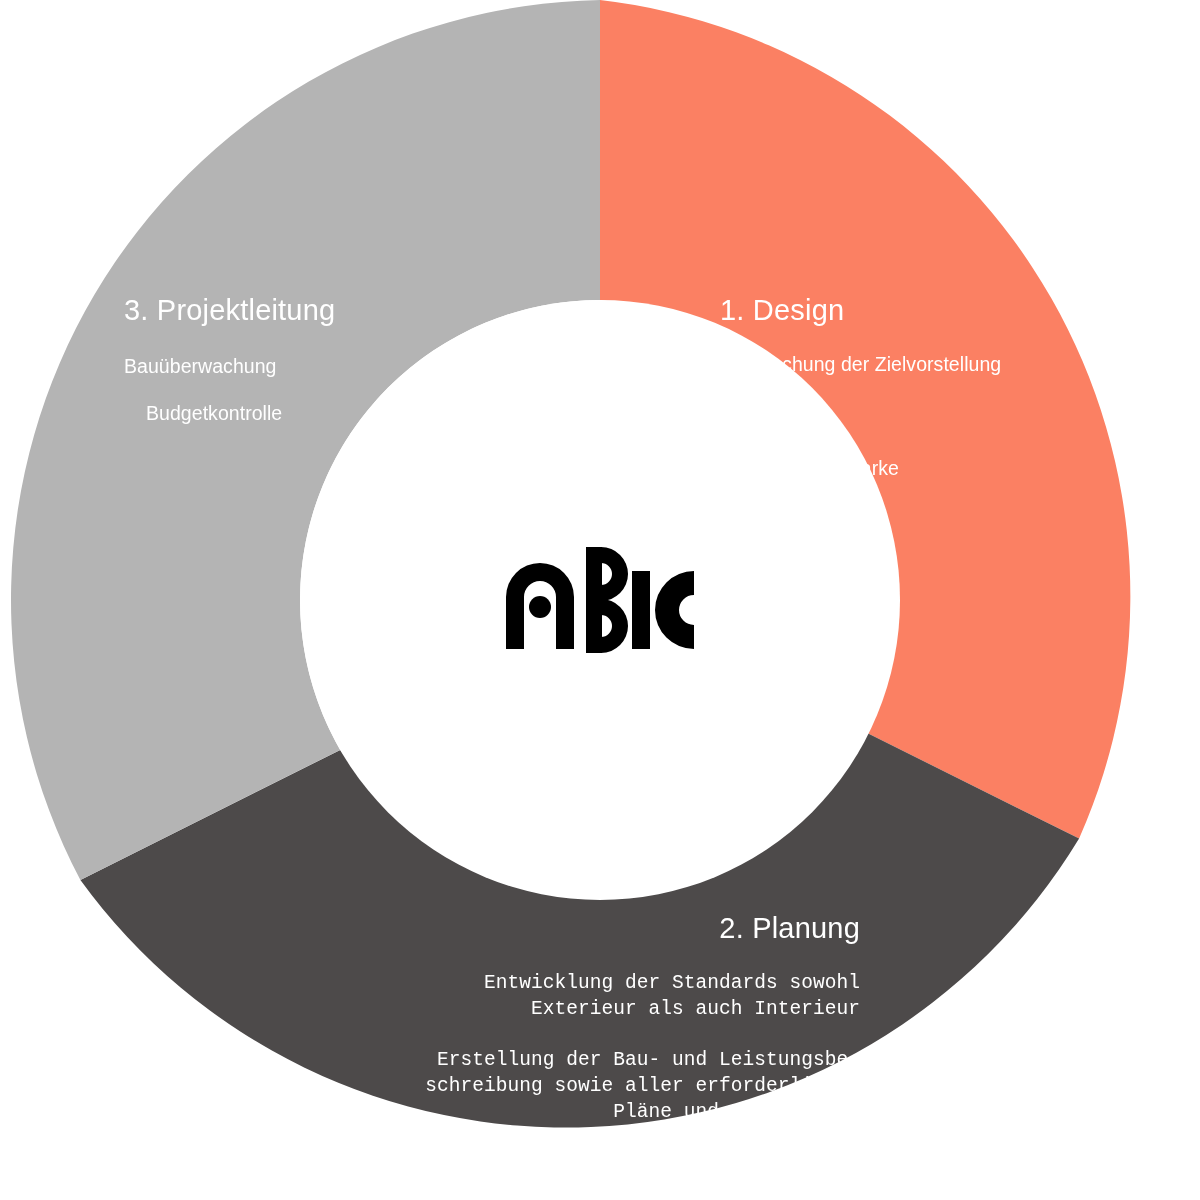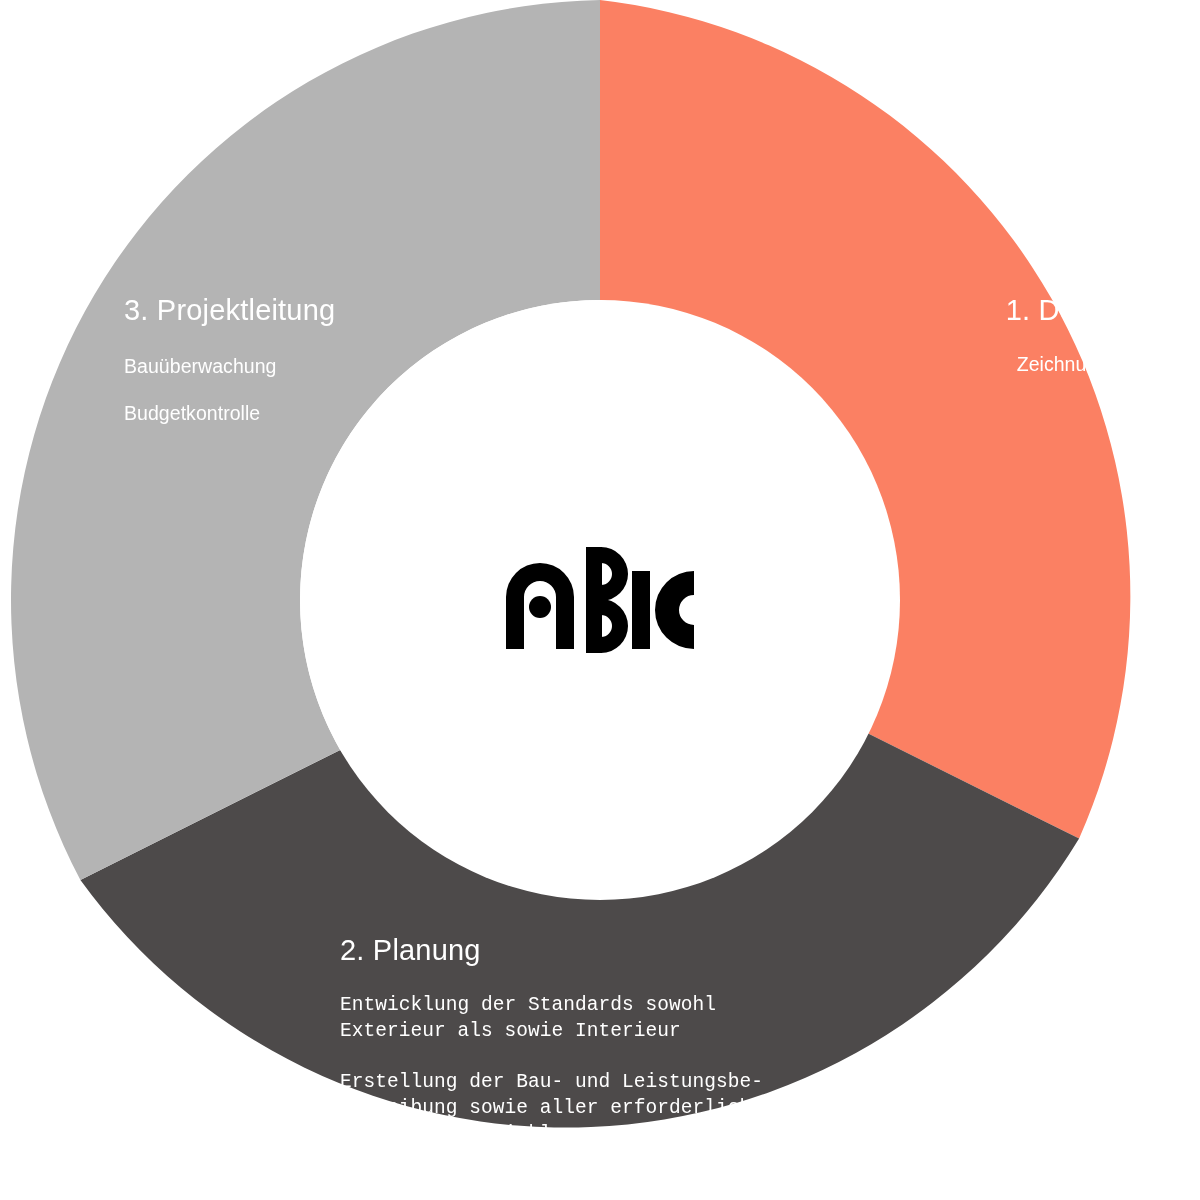--- a/index.html
+++ b/index.html
@@ -60,48 +60,48 @@
     letter-spacing: 0.2px;
     margin: 0 0 34px 0;
     white-space: nowrap;
   }
   .seg-line {
     font-size: 19.5px;
     font-weight: 400;
     letter-spacing: 0.05px;
     margin: 0 0 31px 0;
   }
-  .seg-line:last-child { margin-bottom: 0; }
+  .seg-line:last-child { margin-bottom: 0; margin-left: 22px; }
   .seg-line.tight { line-height: 1.32; }
 
   
   #block-design {
     left: 720px;
     top: 296px;
     width: 410px;
-    text-align: right;
+    text-align: left;
   }
   #block-design .seg-title { margin-bottom: 30px; }
 
   
   #block-projektleitung {
     left: 124px;
     top: 296px;
     width: 400px;
     text-align: left;
   }
   #block-projektleitung .seg-title { margin-bottom: 32px; }
   #block-projektleitung .seg-line { margin-bottom: 27px; }
 
   
   #block-planung {
     left: 340px;
-    top: 936px;
+    top: 914px;
     width: 520px;
-    text-align: left;
+    text-align: right;
   }
   #block-planung .seg-title { margin-bottom: 28px; }
   #block-planung .seg-line { margin-bottom: 26px; font-family: Liberation Mono, monospace; }
 </style>
 </head>
 <body>
 
 <div id="stage">
 
   <svg id="donut" viewBox="0 0 1200 1200" aria-hidden="true">
@@ -138,36 +138,38 @@
         <path d="M 101 54 A 27 27 0 0 1 101 108 L 101 92 A 11 11 0 0 0 101 70 Z"></path>
 
         <path d="M 132 26 L 150 26 L 150 104 L 132 104 Z"></path>
         <path d="M 194 26 A 39 39 0 0 0 194 104 L 194 80 A 15 15 0 0 1 194 50 Z"></path>
       </g>
     </svg>
   </div>
 
   <div class="seg-text" id="block-design">
     <div class="seg-title">1. Design</div>
+    <div class="seg-line">Besprechung der Zielvorstellung</div>
     <div class="seg-line">Zeichnungen</div>
     <div class="seg-line tight">
+      <div>wickelnden Marke</div>
     </div>
   </div>
 
   <div class="seg-text" id="block-projektleitung">
     <div class="seg-title">3. Projektleitung</div>
     <div class="seg-line">Bauüberwachung</div>
     <div class="seg-line">Budgetkontrolle</div>
   </div>
 
   <div class="seg-text" id="block-planung">
     <div class="seg-title">2. Planung</div>
     <div class="seg-line tight">
       <div>Entwicklung der Standards sowohl</div>
-      <div>Exterieur als sowie Interieur</div>
+      <div>Exterieur als auch Interieur</div>
     </div>
     <div class="seg-line tight">
       <div>Erstellung der Bau- und Leistungsbe-</div>
       <div>schreibung sowie aller erforderlichen</div>
       <div>Pläne und Entwicklung</div>
     </div>
   </div>
 
 </div>
 

